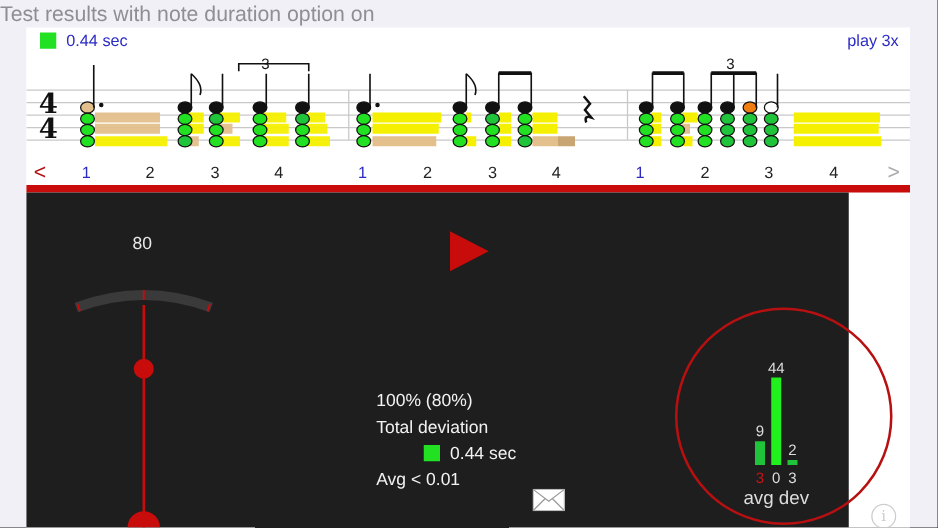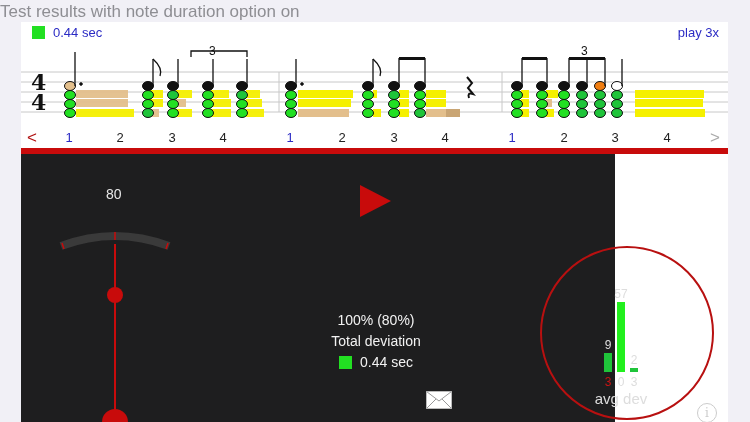--- a/index.html
+++ b/index.html
@@ -22,24 +22,24 @@
   .top-left span.t { color: #2b2bc4; font-size: 13px; }
   .play3x { position: absolute; right: 9px; top: 3px; color: #2b2bc4; font-size: 13px; cursor: pointer; margin-left: 40px; }
   .score { position: absolute; left: 0; top: 18px; width: 707px; height: 108px; }
   .beatbar { position: absolute; left: 0; top: 106px; width: 707px; height: 20px; }
   .beat { position: absolute; top: 2px; font-size: 13px; color: #222; transform: translateX(-50%); }
   .beat.one { color: #2b2bc4; }
   .nav-arrow { position: absolute; top: 0px; font-size: 17px; cursor: pointer; }
   .nav-prev { left: 6px; color: #b01010; }
   .nav-next { right: 8px; color: #aaa; }
   .redline { position: absolute; left: 0; top: 126px; width: 707px; height: 6px; background: #c80b0b; }
-  .dark { position: absolute; left: 0; top: 132px; width: 594px; height: 268px; background: #1e1e1f; }
+  .dark { position: absolute; left: 0; top: 132px; width: 658px; height: 268px; background: #1e1e1f; }
   .bpm { position: absolute; left: 85px; top: 32px; font-size: 14px; color: #e8e8e8; }
   .playbtn { position: absolute; left: 337px; top: 30px; width: 34px; height: 34px; cursor: pointer; }
-  .stats { position: absolute; left: 280px; top: 156px; width: 150px; text-align: center; color: #f2f2f2; font-size: 14px; line-height: 21px; }
+  .stats { position: absolute; left: 280px; top: 156px; width: 150px; color: #f2f2f2; font-size: 14px; line-height: 21px; }
   .stats .row { display: flex; justify-content: center; align-items: center; gap: 8px; }
   .mail { position: absolute; left: 405px; top: 237px; width: 26px; height: 18px; cursor: pointer; }
   .circle { position: absolute; left: 519px; top: 92px; width: 170px; height: 170px; border: 2px solid #b81010; border-radius: 50%; }
   .info { position: absolute; left: 676px; top: 249px; width: 18px; height: 18px; border: 1.5px solid #ccc; border-radius: 50%; color: #ccc; font-family: "DejaVu Serif", serif; font-size: 12px; text-align: center; line-height: 18px; cursor: pointer; }
   .hist { position: absolute; left: 577px; top: 130px; width: 60px; height: 120px; }
   .hbar { position: absolute; bottom: 32px; width: 8px; }
   .hcount { position: absolute; font-size: 12px; color: #ddd; transform: translateX(-50%); }
   .hlab { position: absolute; top: 91px; font-size: 12px; color: #ddd; transform: translateX(-50%); }
   .hcap { position: absolute; top: 106px; left: 0; width: 62px; text-align: center; font-size: 15px; color: #ddd; }
 </style>
@@ -252,34 +252,35 @@
       <polygon points="2,1 33,17 2,33" fill="#c80b0b"></polygon>
     </svg>
 
     <div class="stats">
       <div>100%  (80%)</div>
       <div>Total deviation</div>
       <div class="row">
         <span class="sq"></span>
         <span>0.44 sec</span>
       </div>
+      <div>Avg &lt; 0.01</div>
     </div>
 
     <svg class="mail" viewBox="0 0 26 18">
       <rect x="0.5" y="0.5" width="25" height="17" fill="#fff" stroke="#bbb"></rect>
       <polyline points="0.5,0.5 13,10 25.5,0.5" fill="none" stroke="#999"></polyline>
       <line x1="0.5" y1="17.5" x2="10" y2="8" stroke="#999"></line>
       <line x1="25.5" y1="17.5" x2="16" y2="8" stroke="#999"></line>
     </svg>
 
     <div class="circle"></div>
     <div class="hist">
       <span class="hcount" style="left:10px;top:54px">9</span>
       <div class="hbar" style="left:6px;height:19px;background:#1fc43a"></div>
-      <span class="hcount" style="left:23px;top:3px">57</span>
+      <span class="hcount" style="left:23px;top:3px">44</span>
       <div class="hbar" style="left:19px;height:70px;background:#22f01e"></div>
       <span class="hcount" style="left:36px;top:69px">2</span>
       <div class="hbar" style="left:32px;height:4px;background:#1fc43a"></div>
       <span class="hlab" style="left:10px;color:#c81414">3</span>
       <span class="hlab" style="left:23px">0</span>
       <span class="hlab" style="left:36px">3</span>
       <div class="hcap" style="left:-8px">avg dev</div>
     </div>
 
     <div class="info">i</div>

